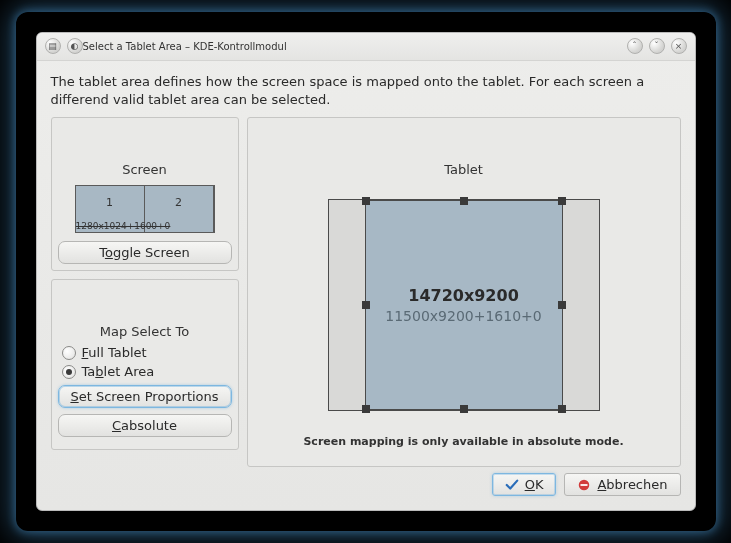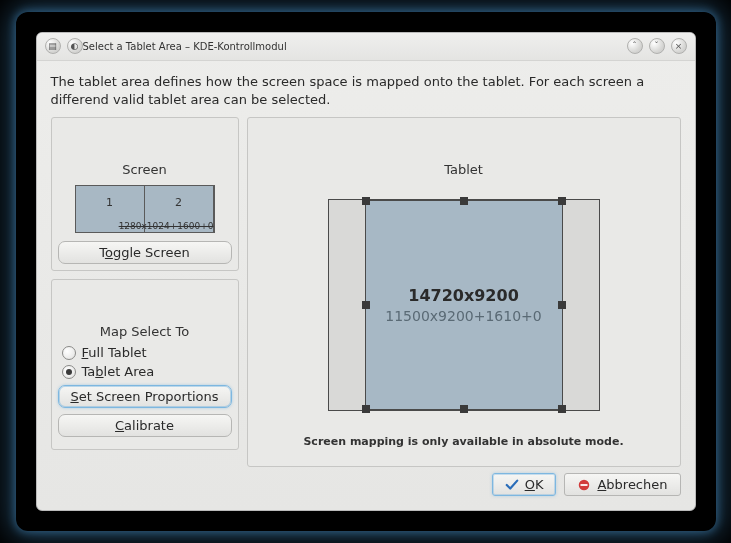--- a/index.html
+++ b/index.html
@@ -110,21 +110,21 @@
     color: #333;
     position: relative;
     background: #a8b8c4;
   }
   .screen-preview .scr:last-child { border-right: none; background:#c0ccd6; }
   .screen-preview .scr .num { position:absolute; top:10px; }
   .screen-preview .coords {
     position: absolute;
     bottom: 1px;
     left: 0; right: 0;
-    text-align: right;
+    text-align: left;
     font-size: 9px;
     color: #333;
     text-decoration: line-through;
     white-space: nowrap;
     overflow: hidden;
   }
   .btn {
     display: block;
     margin: 0 auto 6px;
     width: calc(100% - 12px);
@@ -277,21 +277,21 @@
           <div class="radio-row">
             <div class="radio checked"></div>
             <span><span>Ta</span><span class="underline">b</span><span>let Area</span></span>
           </div>
 
           <div style="height:4px"></div>
           <div class="btn highlight">
             <span class="underline">S</span><span>et Screen Proportions</span>
           </div>
           <div class="btn">
-            <span class="underline">C</span><span>alibrate</span>
+            <span class="underline">C</span><span>absolute</span>
           </div>
         </div>
 
       </div>
 
       <div class="right-col">
         <div class="group" style="height:100%;">
           <div class="legend">Tablet</div>
 
           <div class="tablet-stage">

